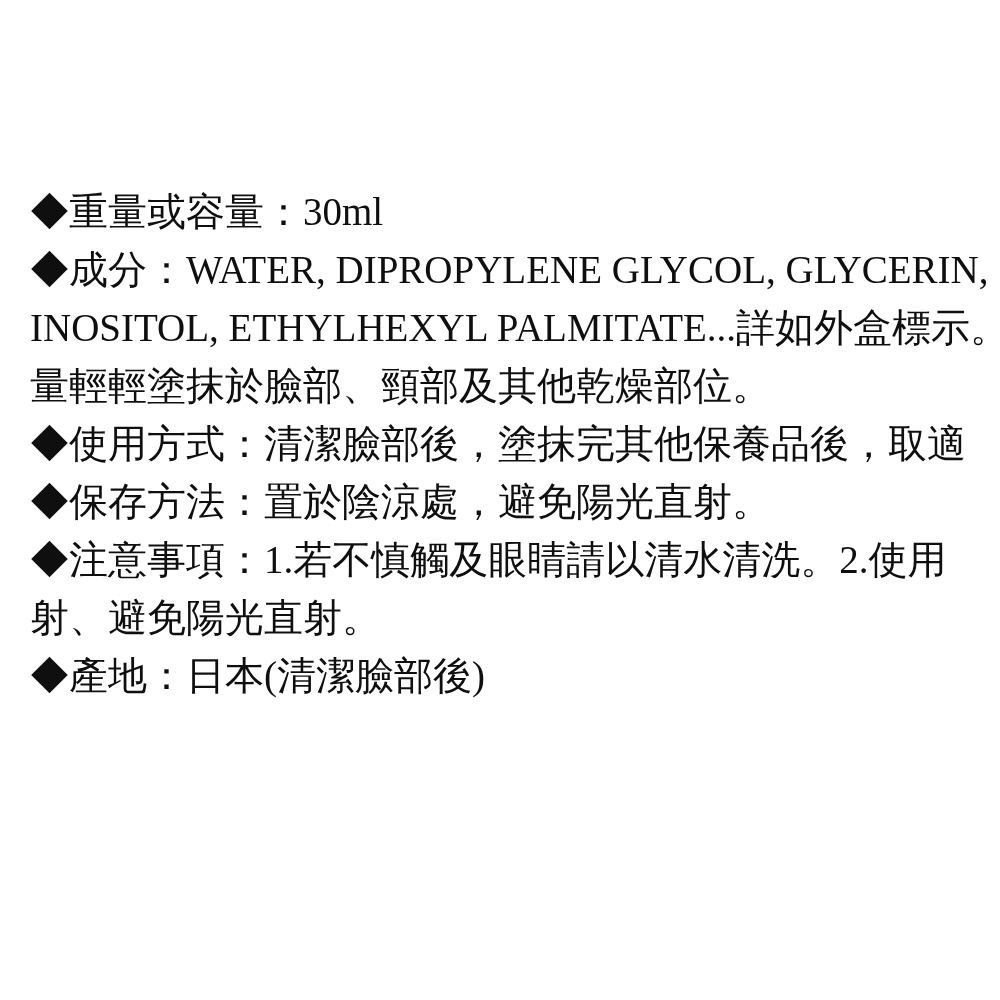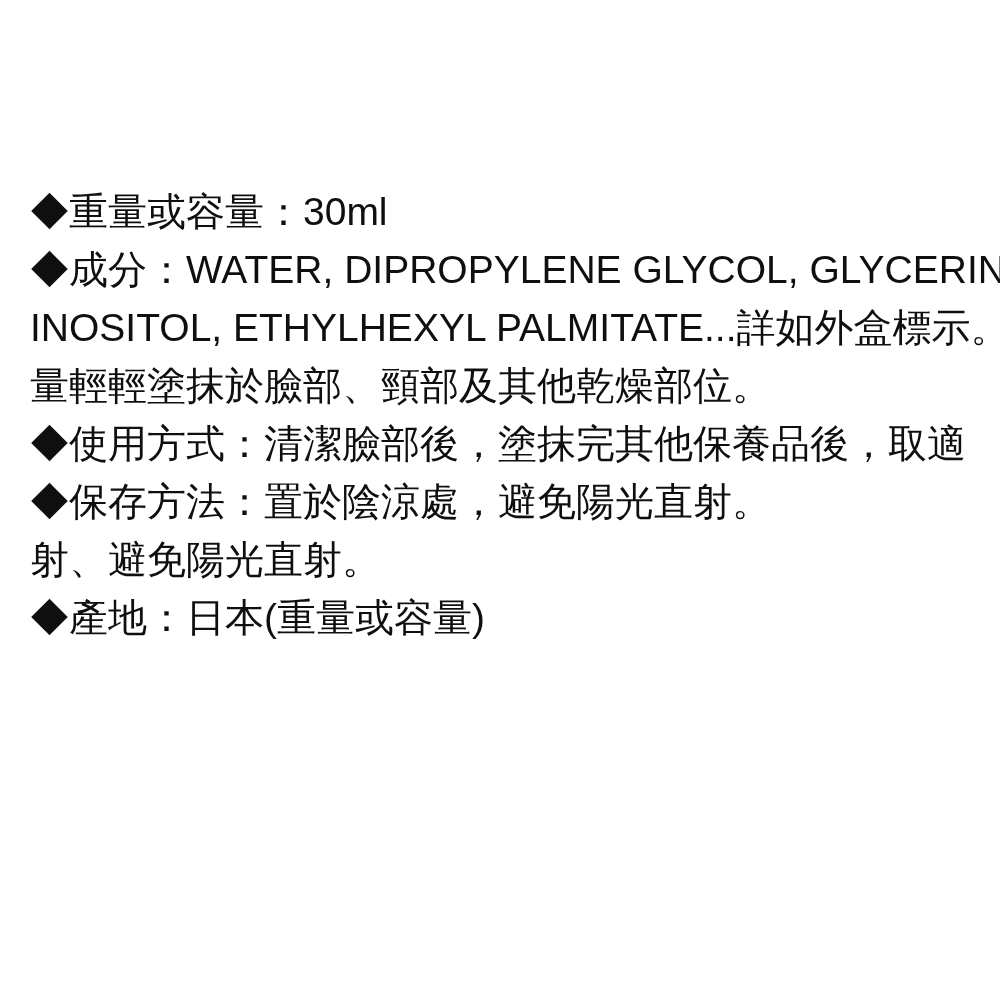--- a/index.html
+++ b/index.html
@@ -17,21 +17,21 @@
     width: 1000px;
     height: 1000px;
     background: #ffffff;
   }
   .content {
     position: absolute;
     left: 30px;
     top: 183px;
     width: 945px;
     color: #0f0f0f;
-    font-family: Liberation Sans, sans-serif;
+    font-family: Liberation Serif, serif;
     font-weight: 500;
   }
   .line {
     margin: 0;
     height: 58px;
     line-height: 58px;
     font-size: 39px;
     white-space: nowrap;
     letter-spacing: 0px;
   }
@@ -50,21 +50,22 @@
     <p class="line"><span class="bullet">◆</span><span>成分：WATER, DIPROPYLENE GLYCOL, GLYCERIN,</span></p>
 
     <p class="line"><span class="bullet"></span><span>INOSITOL, ETHYLHEXYL PALMITATE...詳如外盒標示。</span></p>
 
     <p class="line"><span class="bullet"></span><span>量輕輕塗抹於臉部、頸部及其他乾燥部位。</span></p>
 
     <p class="line"><span class="bullet">◆</span><span>使用方式：清潔臉部後，塗抹完其他保養品後，取適</span></p>
 
     <p class="line"><span class="bullet">◆</span><span>保存方法：置於陰涼處，避免陽光直射。</span></p>
 
+    <p class="line"><span class="bullet">◆</span><span>注意事項：1.若不慎觸及眼睛請以清水清洗。2.使用</span></p>
 
 
 
     <p class="line"><span class="bullet"></span><span>射、避免陽光直射。</span></p>
 
-    <p class="line"><span class="bullet">◆</span><span>產地：日本(重量或容量)</span></p>
+    <p class="line"><span class="bullet">◆</span><span>產地：日本(清潔臉部後)</span></p>
 
   </div>
 </div>
 
 </body></html>

